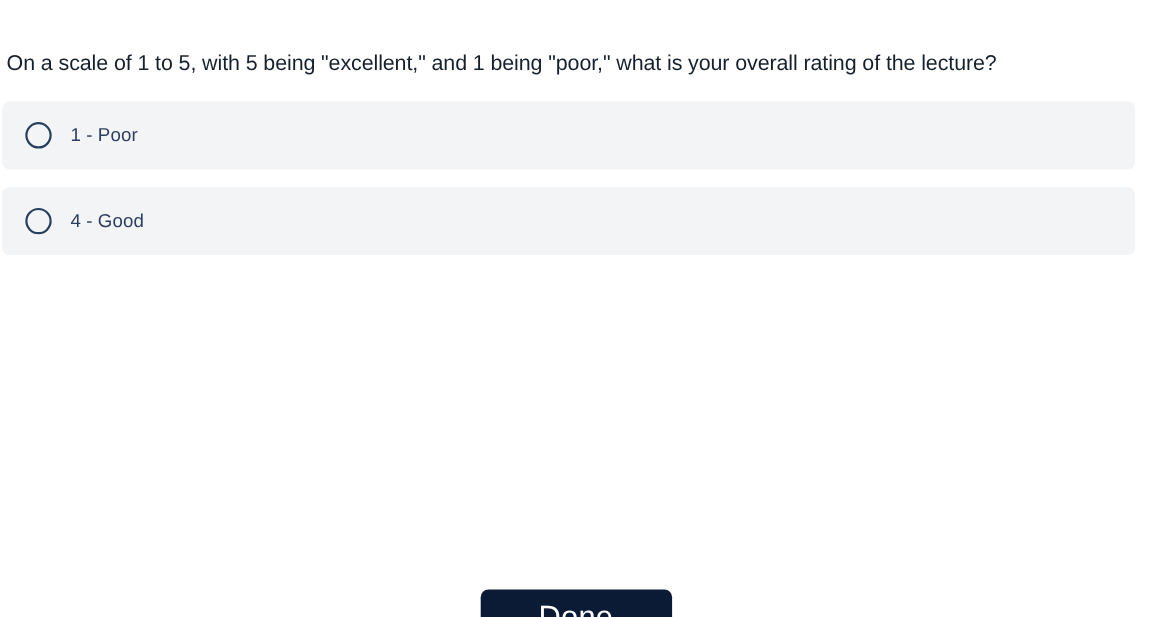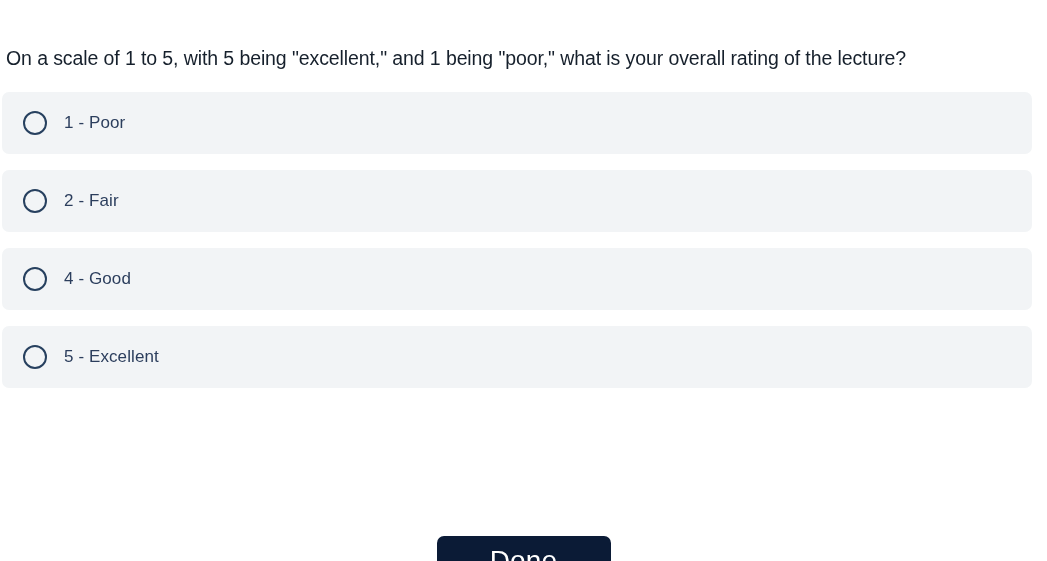--- a/index.html
+++ b/index.html
@@ -107,35 +107,27 @@
 
   <div class="question-text">On a scale of 1 to 5, with 5 being "excellent," and 1 being "poor," what is your overall rating of the lecture?</div>
 
   <div class="options-list">
 
     <div class="option-row">
       <span class="radio-icon"></span>
       <span class="option-label">1 - Poor</span>
     </div>
 
-    <div class="option-row">
-      <span class="radio-icon"></span>
-      <span class="option-label">2 - Fair</span>
-    </div>
 
 
     <div class="option-row">
       <span class="radio-icon"></span>
       <span class="option-label">4 - Good</span>
     </div>
 
-    <div class="option-row">
-      <span class="radio-icon"></span>
-      <span class="option-label">5 - Excellent</span>
-    </div>
 
   </div>
 
   <div class="footer">
     <button class="done-button">Done</button>
   </div>
 
 </div>
 
 </body></html>

